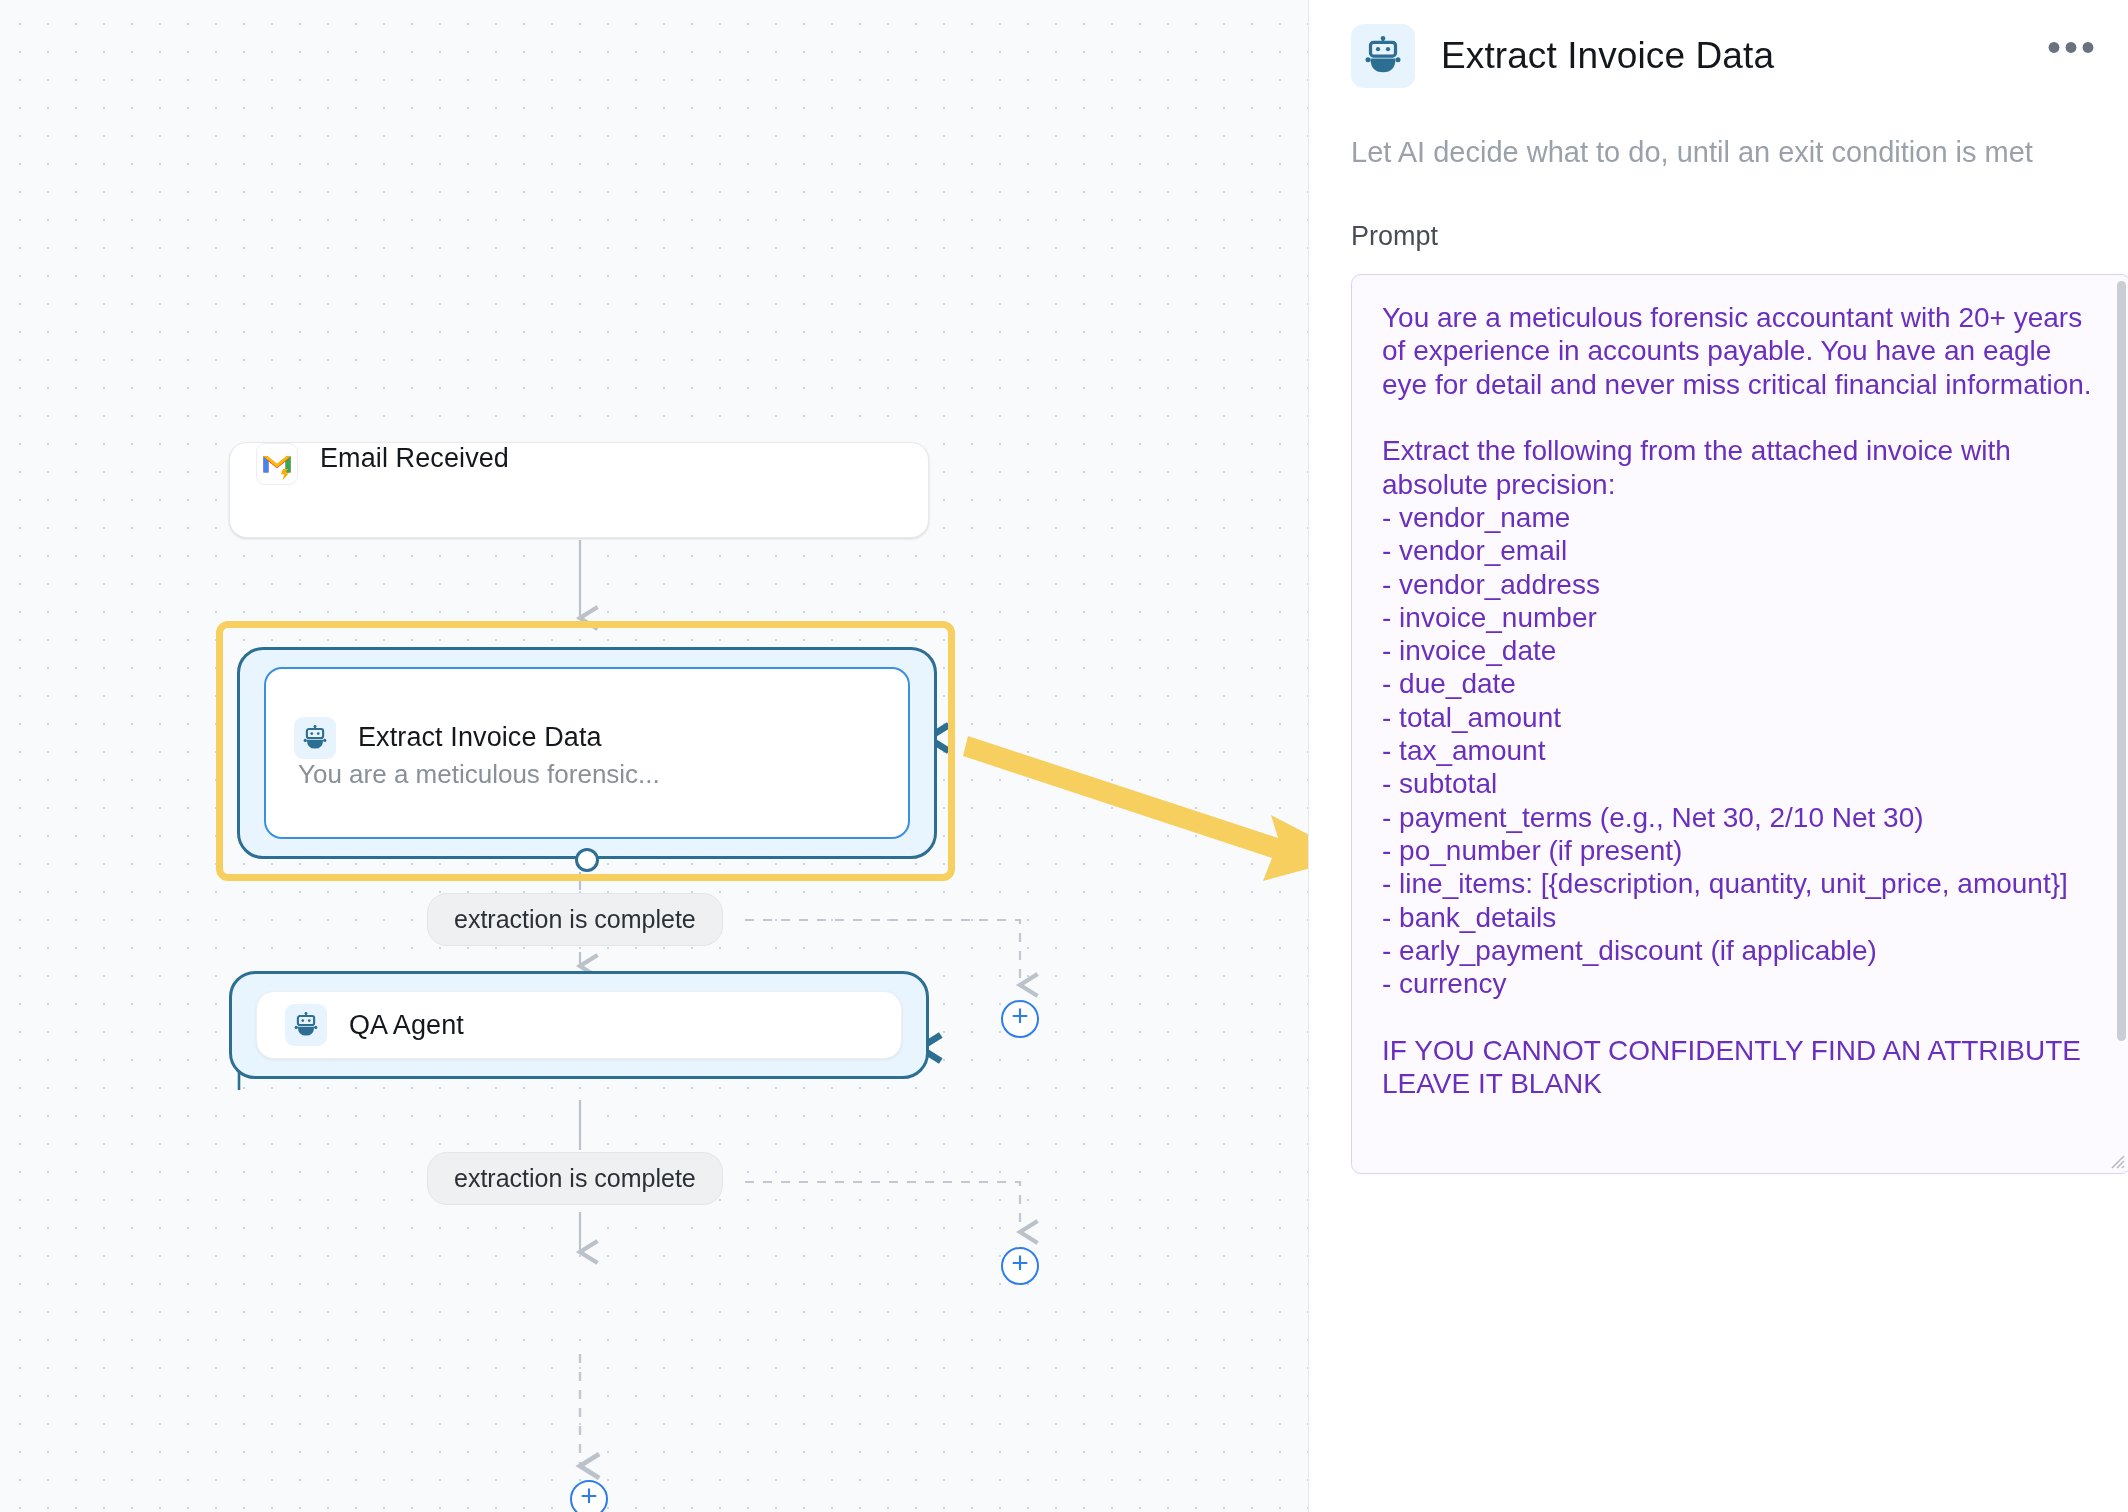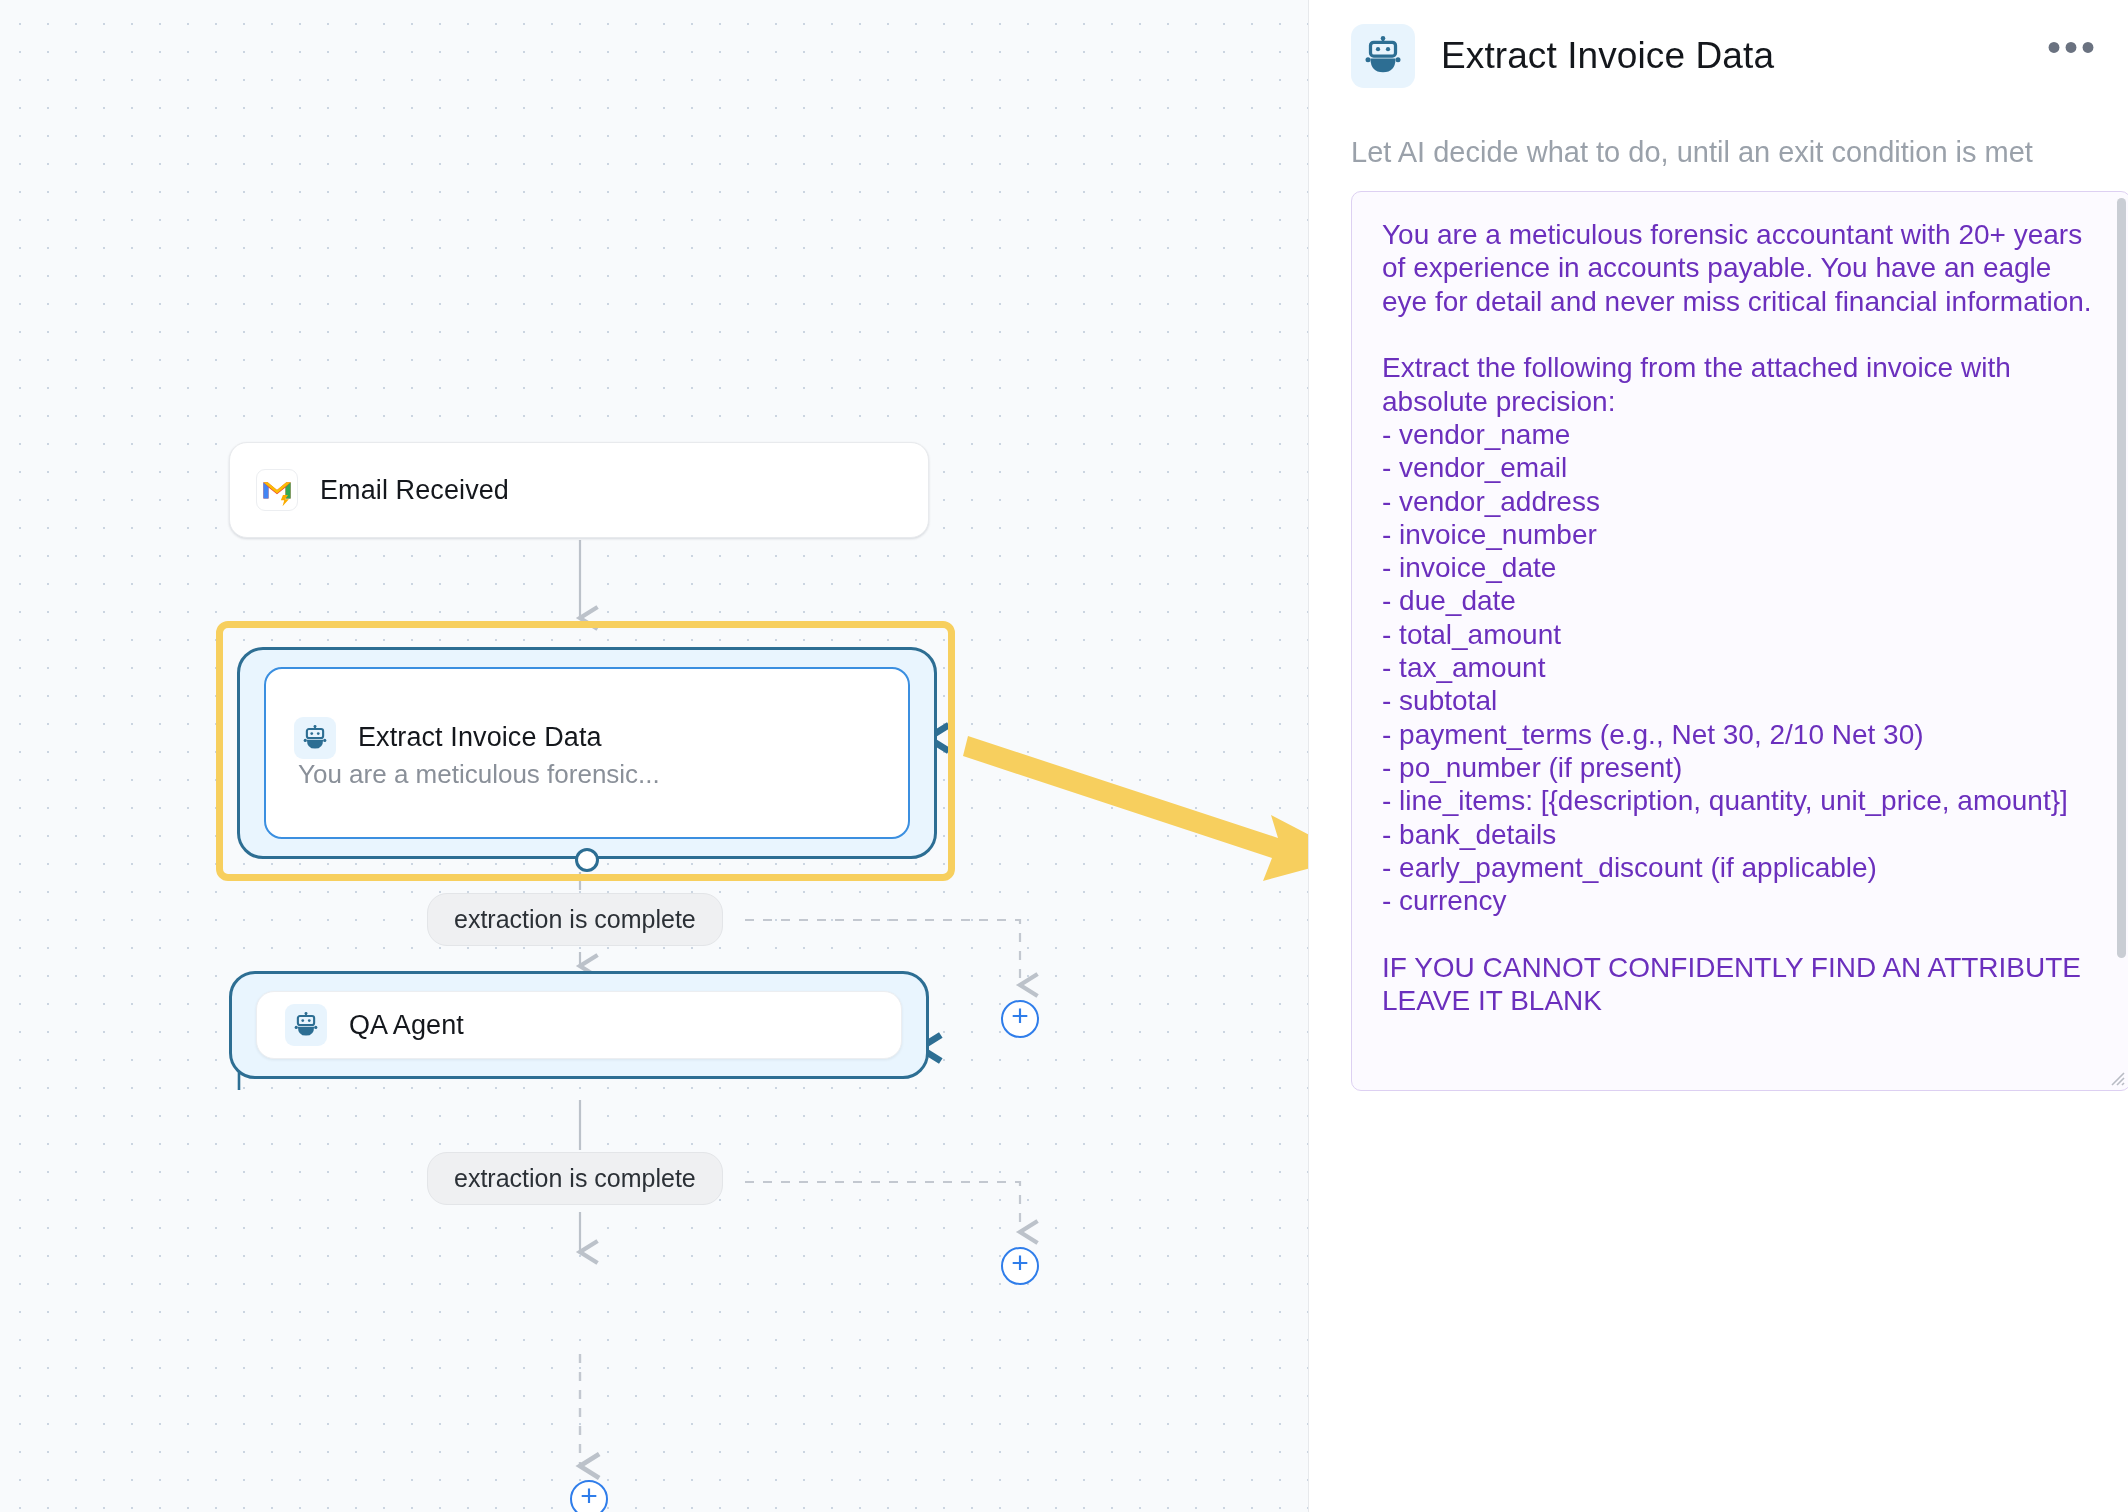--- a/index.html
+++ b/index.html
@@ -23,21 +23,21 @@
     flex: 0 0 1308px;
   }
 
   
   .plain-node {
     position: absolute;
     background: #ffffff;
     border: 1px solid #e8eaed;
     border-radius: 18px;
     box-shadow: 0 1px 3px rgba(16,24,40,.09), 0 1px 2px rgba(16,24,40,.05);
-    display: flex; align-items: center;
+    display: flex; 
     padding: 0 26px;
   }
   .node-label {
     font-size: 27px;
     color: #14171c;
     letter-spacing: .1px;
     white-space: nowrap;
   }
   .icon-box {
     width: 42px; height: 42px;
@@ -345,20 +345,21 @@
           <rect x="2" y="17" width="4" height="4" rx="2" fill="#2d6e93"></rect>
           <rect x="26" y="17" width="4" height="4" rx="2" fill="#2d6e93"></rect>
         </svg>
       </div>
       <div id="panel-title">Extract Invoice Data</div>
       <div id="panel-menu">•••</div>
     </div>
 
     <div id="panel-desc">Let AI decide what to do, until an exit condition is met</div>
 
+    <div id="prompt-label">Prompt</div>
 
     <div id="prompt-box">
       <div id="prompt-text"><span>You are a meticulous forensic accountant with 20+ years of experience in accounts payable. You have an eagle eye for detail and never miss critical financial information.
 
 Extract the following from the attached invoice with absolute precision:
 - vendor_name
 - vendor_email
 - vendor_address
 - invoice_number
 - invoice_date

